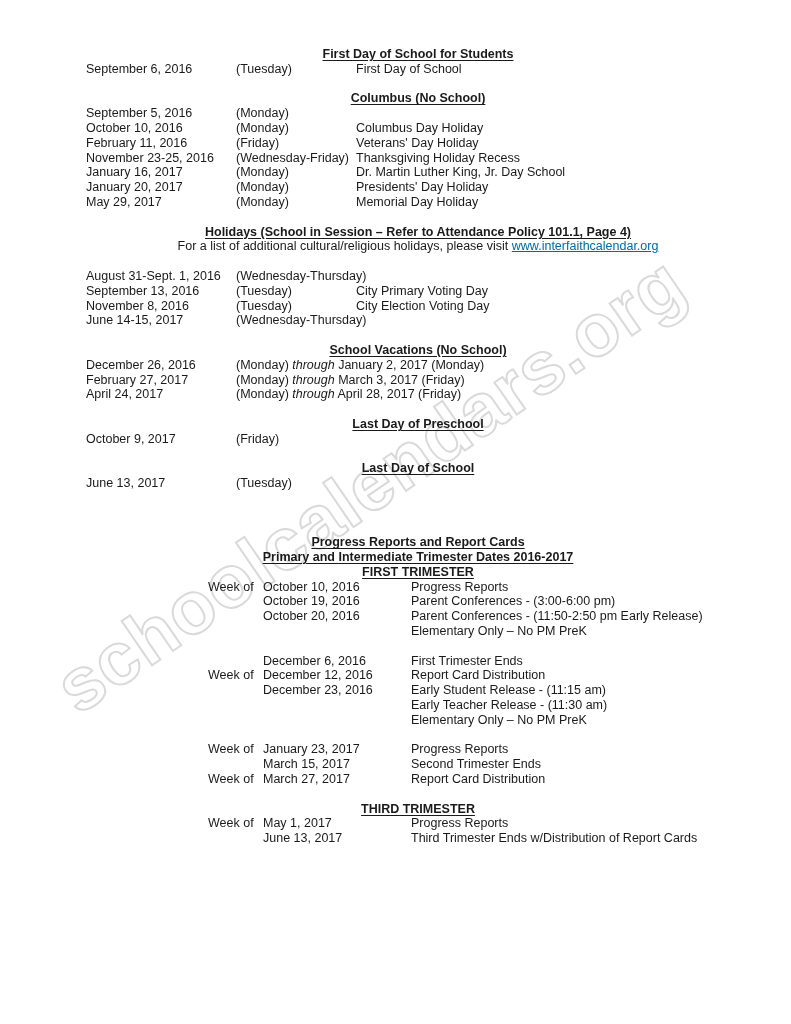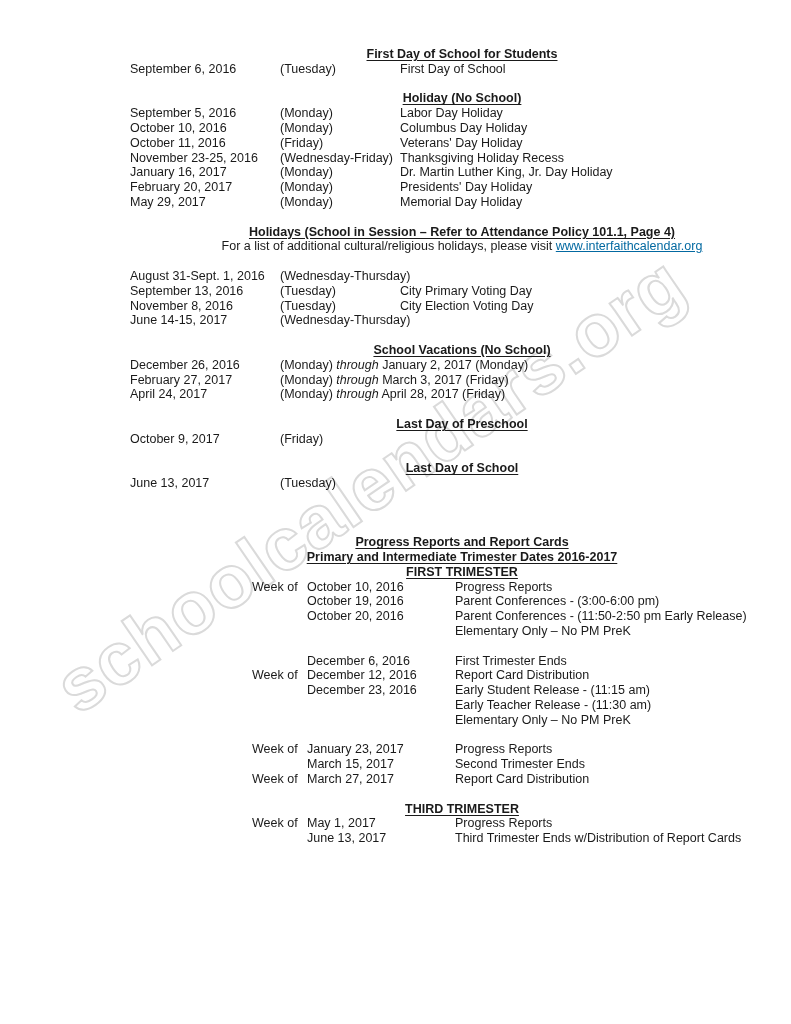--- a/index.html
+++ b/index.html
@@ -17,21 +17,21 @@
     transform-origin:0 100%;
     transform:rotate(-34.5deg);
     font-size:74px;font-weight:bold;line-height:1;
     color:transparent;
     -webkit-text-stroke:2px #dadada;
     white-space:nowrap;
     letter-spacing:1px;
     z-index:0;
     user-select:none;
   }
-  .content{position:relative;z-index:1;padding-top:47px;padding-left:44px;}
+  .content{position:relative;z-index:1;padding-top:47px;}
   .center{width:636px;margin-left:100px;text-align:center;}
   .hu{font-weight:bold;text-decoration:underline;text-underline-offset:2px;}
   .row{margin-left:86px;display:flex;white-space:nowrap;}
   .c-date{width:150px;flex:0 0 150px;}
   .c-day{width:120px;flex:0 0 120px;}
   .c-desc{flex:1 1 auto;}
   .c-rest{flex:1 1 auto;}
   .trow{margin-left:208px;display:flex;white-space:nowrap;}
   .c-prefix{width:55px;flex:0 0 55px;}
   .c-tdate{width:148px;flex:0 0 148px;}
@@ -54,49 +54,48 @@
     </div>
     <div class="row">
       <span class="c-date">September 6, 2016</span>
       <span class="c-day">(Tuesday)</span>
       <span class="c-desc">First Day of School</span>
     </div>
 
     <div class="sp1"></div>
 
     <div class="center">
-      <span class="hu">Holiday (No School)</span>
+      <span class="hu">Columbus (No School)</span>
     </div>
     <div class="row">
       <span class="c-date">September 5, 2016</span>
       <span class="c-day">(Monday)</span>
-      <span class="c-desc">Labor Day Holiday</span>
     </div>
     <div class="row">
       <span class="c-date">October 10, 2016</span>
       <span class="c-day">(Monday)</span>
       <span class="c-desc">Columbus Day Holiday</span>
     </div>
     <div class="row">
-      <span class="c-date">October 11, 2016</span>
+      <span class="c-date">February 11, 2016</span>
       <span class="c-day">(Friday)</span>
       <span class="c-desc">Veterans' Day Holiday</span>
     </div>
     <div class="row">
       <span class="c-date">November 23-25, 2016</span>
       <span class="c-day">(Wednesday-Friday)</span>
       <span class="c-desc">Thanksgiving Holiday Recess</span>
     </div>
     <div class="row">
       <span class="c-date">January 16, 2017</span>
       <span class="c-day">(Monday)</span>
-      <span class="c-desc">Dr. Martin Luther King, Jr. Day Holiday</span>
-    </div>
-    <div class="row">
-      <span class="c-date">February 20, 2017</span>
+      <span class="c-desc">Dr. Martin Luther King, Jr. Day School</span>
+    </div>
+    <div class="row">
+      <span class="c-date">January 20, 2017</span>
       <span class="c-day">(Monday)</span>
       <span class="c-desc">Presidents' Day Holiday</span>
     </div>
     <div class="row">
       <span class="c-date">May 29, 2017</span>
       <span class="c-day">(Monday)</span>
       <span class="c-desc">Memorial Day Holiday</span>
     </div>
 
     <div class="sp1"></div>

